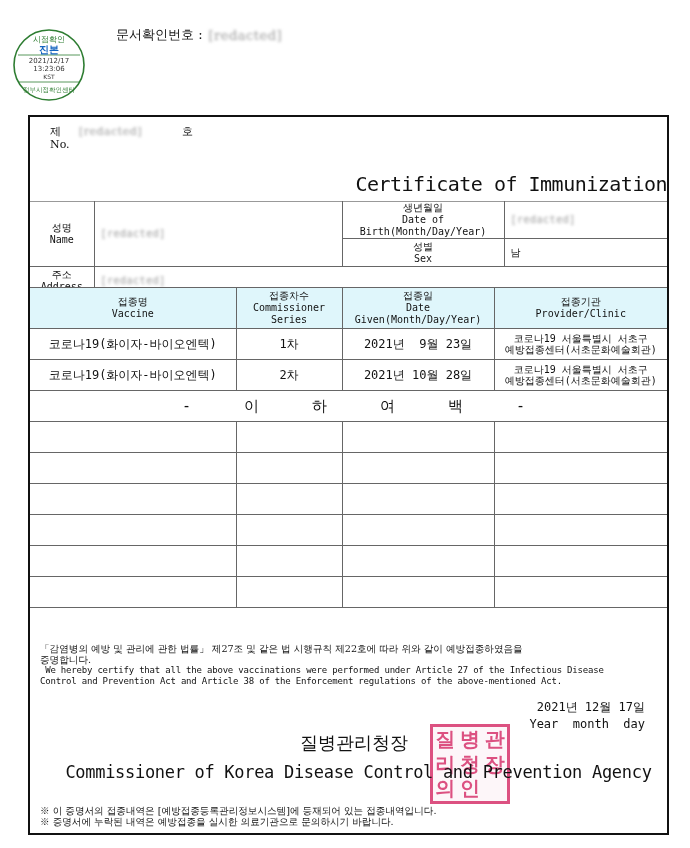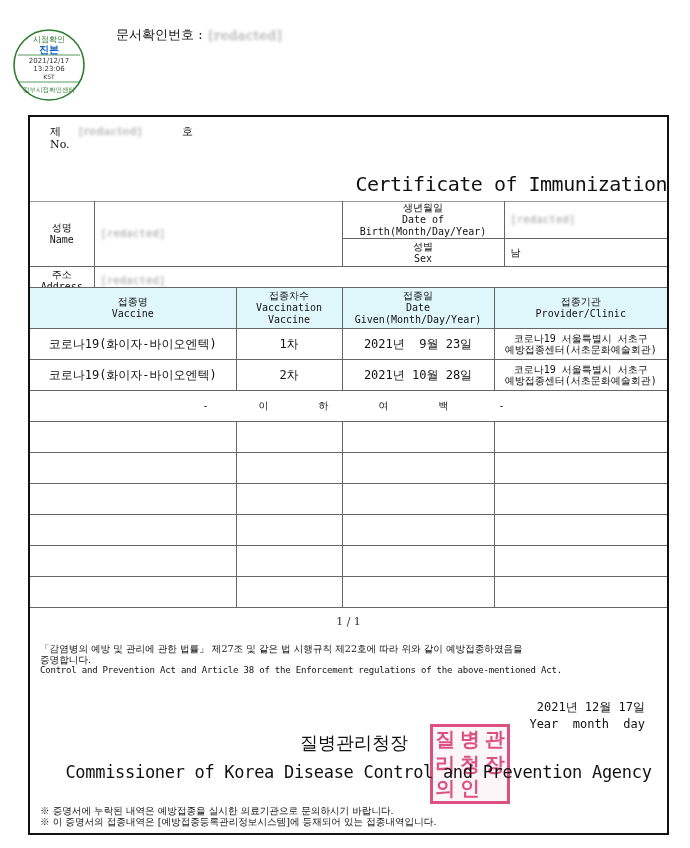--- a/index.html
+++ b/index.html
@@ -50,21 +50,21 @@
       line-height: 12px; padding: 0 2px;
     }
     table.info tr:first-child td { border-top: 1px solid #999; }
     table.info td:first-child, table.vacc td:first-child { border-left: none; }
     table.info td:last-child, table.vacc td:last-child { border-right: none; }
     td.left { text-align: left !important; padding-left: 6px !important; }
     table.vacc { top: 170px; }
     table.vacc tr.head td { background: #dff6fb; height: 40px; }
     table.vacc tr.data td { height: 30px; font-size: 12px; }
     table.vacc tr.data td.clinic { font-size: 10px; line-height: 11px; }
-    table.vacc tr.blank-note td { height: 30px; letter-spacing: 22px; font-size: 10px; padding-left: 34px; }
+    table.vacc tr.blank-note td { height: 30px; letter-spacing: 22px; font-size: 15px; padding-left: 34px; }
     table.vacc tr.empty td { height: 30px; }
     .page-ind {
       position: absolute; left: 0; right: 0; top: 498px; text-align: center;
       font-size: 11px; color: #333;
       font-family: "DejaVu Serif", "Liberation Serif", serif;
     }
     .statement {
       position: absolute; left: 10px; right: 10px; top: 526px; font-size: 9.6px; line-height: 11px;
     }
     .statement .ko { font-family: "DejaVu Serif", "Liberation Serif", serif; }
@@ -171,21 +171,21 @@
         <col style="width:173px">
     </colgroup>
     <tbody>
         <tr class="head">
       <td>
             <div>접종명</div>
             <div>Vaccine</div>
           </td>
       <td>
             <div>접종차수</div>
-            <div>Vaccination Vaccine</div>
+            <div>Commissioner Series</div>
           </td>
       <td>
             <div>접종일</div>
             <div>Date Given(Month/Day/Year)</div>
           </td>
       <td>
             <div>접종기관</div>
             <div>Provider/Clinic</div>
           </td>
     </tr>
@@ -242,25 +242,25 @@
         </tr>
     <tr class="empty">
           <td></td>
           <td></td>
           <td></td>
           <td></td>
         </tr>
   </tbody>
     </table>
 
-  <div class="page-ind">1 / 1</div>
 
   <div class="statement">
     <div class="ko">「감염병의 예방 및 관리에 관한 법률」 제27조 및 같은 법 시행규칙 제22호에 따라 위와 같이 예방접종하였음을</div>
     <div class="ko">증명합니다.</div>
+    <div class="en" style="white-space:pre"> We hereby certify that all the above vaccinations were performed under Article 27 of the Infectious Disease</div>
     <div class="en">Control and Prevention Act and Article 38 of the Enforcement regulations of the above-mentioned Act.</div>
   </div>
 
   <div class="issue-date">
     <div>2021년 12월 17일</div>
     <div style="white-space:pre">Year  month  day</div>
   </div>
 
   <div class="issuer-ko">질병관리청장</div>
 
@@ -272,16 +272,16 @@
       <span>청</span>
       <span>장</span>
     <span>의</span>
       <span>인</span>
       <span></span>
   </div>
 
   <div class="issuer-en">Commissioner of Korea Disease Control and Prevention Agency</div>
 
   <div class="notes">
+    <div>※ 이 증명서의 접종내역은 [예방접종등록관리정보시스템]에 등재되어 있는 접종내역입니다.</div>
     <div>※ 증명서에 누락된 내역은 예방접종을 실시한 의료기관으로 문의하시기 바랍니다.</div>
-    <div>※ 이 증명서의 접종내역은 [예방접종등록관리정보시스템]에 등재되어 있는 접종내역입니다.</div>
   </div>
 </div>
 
 </body></html>

